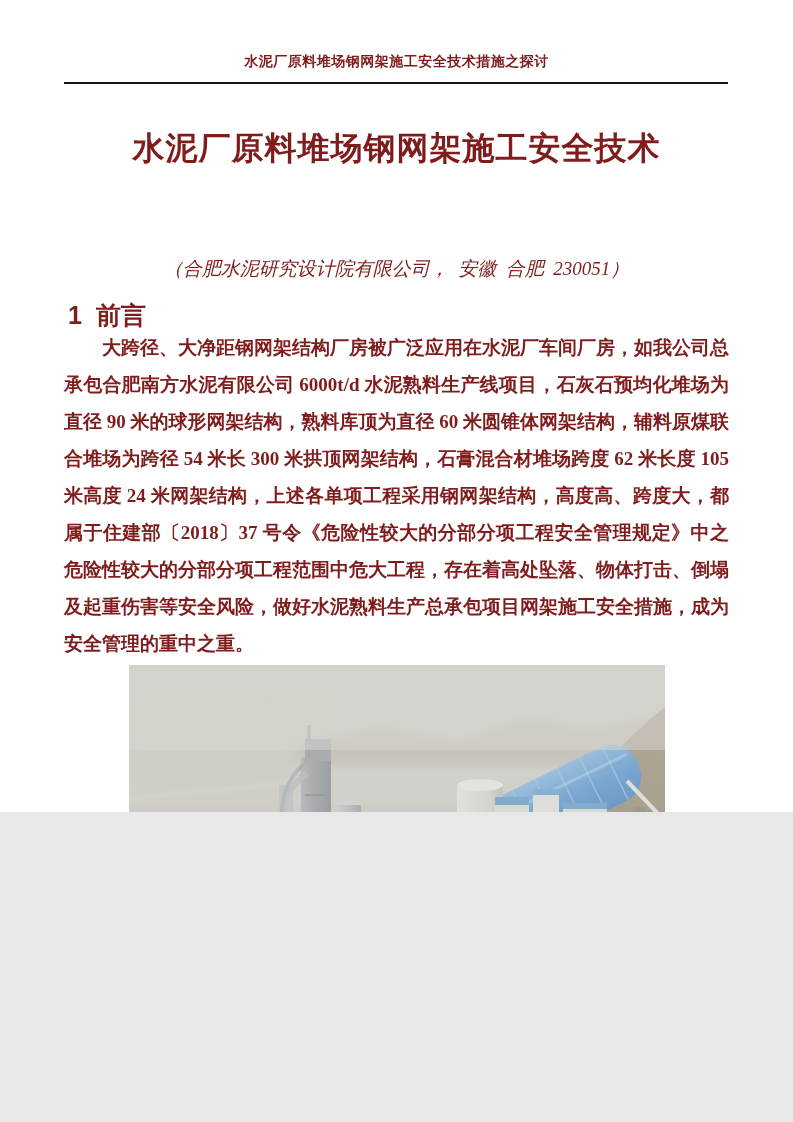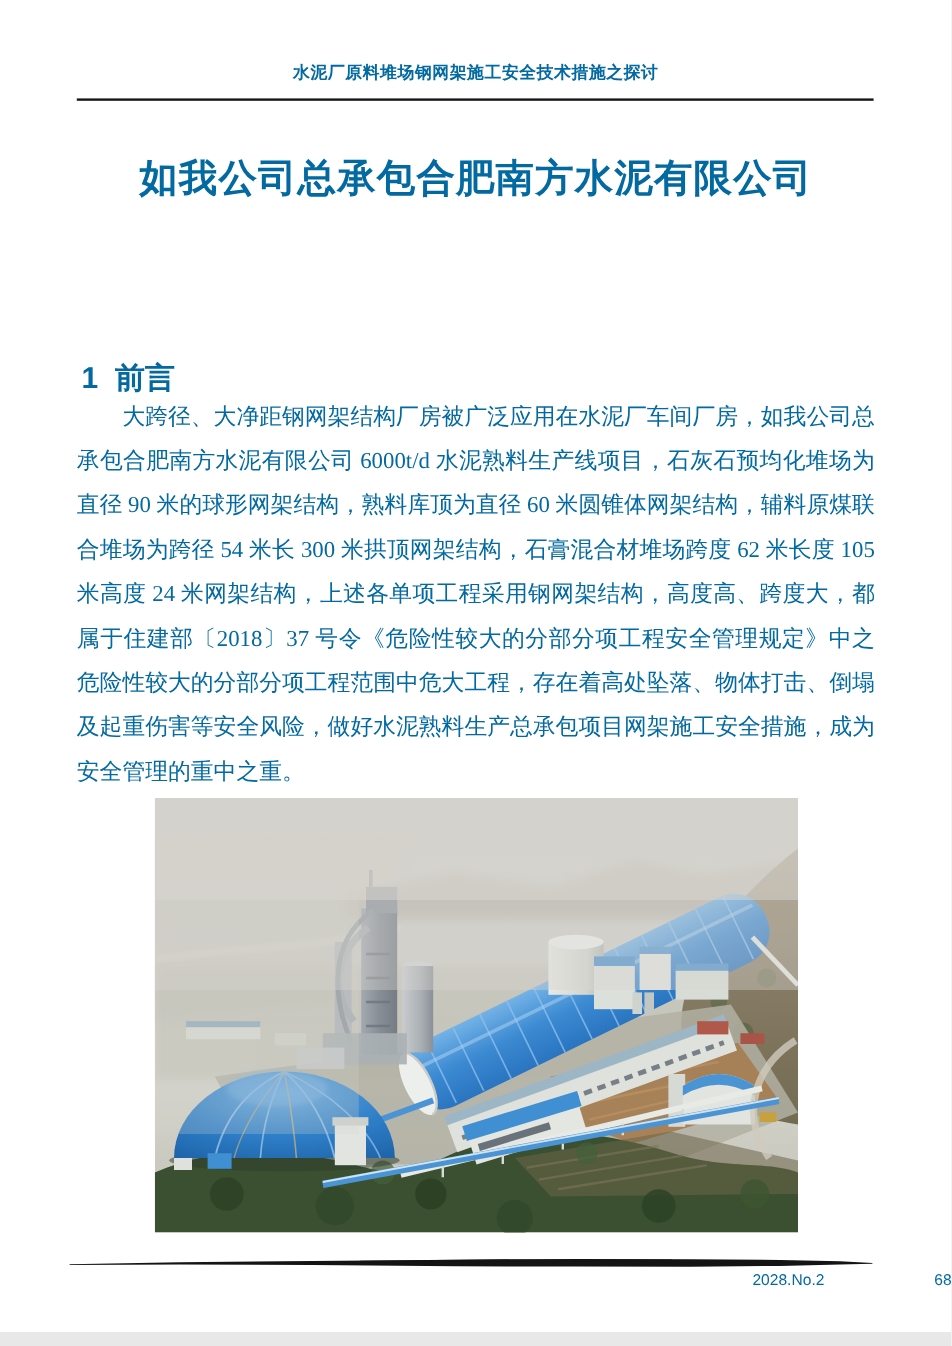--- a/index.html
+++ b/index.html
@@ -1,22 +1,22 @@
 <!DOCTYPE html>
 <html lang="zh"><head>
 <meta charset="utf-8">
 <style>
   html,body{margin:0;padding:0;background:#e8e8e8;}
   .page{
     position:relative;
-    width:793px;height:1110px;
+    width:793px;height:812px;
     margin:0 auto;
     background:#ffffff;
     font-family:"Liberation Serif","DejaVu Serif",serif;
-    color:#0369a1;
+    color:#7f1d1d;
     overflow:hidden;
   }
   .running-head{
     position:absolute;top:52px;left:0;width:100%;
     text-align:center;font-size:14px;font-weight:bold;
     letter-spacing:.5px;line-height:20px;
   }
   .head-rule{
     position:absolute;top:82px;left:64px;width:664px;height:2px;
     background:#161616;
@@ -70,29 +70,30 @@
 </style>
 </head>
 <body>
 
 <div class="page">
 
   <div class="running-head">水泥厂原料堆场钢网架施工安全技术措施之探讨</div>
   <div class="head-rule"></div>
 
   <h1 class="doc-title" style="margin:0;">
-    <span>如我公司总承包合肥南方水泥有限公司</span><br>
+    <span>水泥厂原料堆场钢网架施工安全技术</span><br>
   </h1>
 
+  <div class="affiliation">（合肥水泥研究设计院有限公司，  安徽  合肥  230051）</div>
 
   <div class="section-heading">
     <span class="num">1</span><span>前言</span>
   </div>
 
-  <p class="body-par" style="margin:0;">大跨径、大净距钢网架结构厂房被广泛应用在水泥厂车间厂房，如我公司总承包合肥南方水泥有限公司 6000t/d 水泥熟料生产线项目，石灰石预均化堆场为直径 90 米的球形网架结构，熟料库顶为直径 60 米圆锥体网架结构，辅料原煤联合堆场为跨径 54 米长 300 米拱顶网架结构，石膏混合材堆场跨度 62 米长度 105 米高度 24 米网架结构，上述各单项工程采用钢网架结构，高度高、跨度大，都属于住建部〔2018〕37 号令《危险性较大的分部分项工程安全管理规定》中之危险性较大的分部分项工程范围中危大工程，存在着高处坠落、物体打击、倒塌及起重伤害等安全风险，做好水泥熟料生产总承包项目网架施工安全措施，成为安全管理的重中之重。</p>
+  <p class="body-par" style="margin:0;font-weight:bold;">大跨径、大净距钢网架结构厂房被广泛应用在水泥厂车间厂房，如我公司总承包合肥南方水泥有限公司 6000t/d 水泥熟料生产线项目，石灰石预均化堆场为直径 90 米的球形网架结构，熟料库顶为直径 60 米圆锥体网架结构，辅料原煤联合堆场为跨径 54 米长 300 米拱顶网架结构，石膏混合材堆场跨度 62 米长度 105 米高度 24 米网架结构，上述各单项工程采用钢网架结构，高度高、跨度大，都属于住建部〔2018〕37 号令《危险性较大的分部分项工程安全管理规定》中之危险性较大的分部分项工程范围中危大工程，存在着高处坠落、物体打击、倒塌及起重伤害等安全风险，做好水泥熟料生产总承包项目网架施工安全措施，成为安全管理的重中之重。</p>
 
   <div class="figure-wrap" role="img" aria-label="水泥厂航拍照片：左侧蓝色球形网架穹顶堆场，中部预热器塔，右上方向延伸的蓝色拱顶网架联合堆场，山林环绕">
     <svg width="536" height="362" viewBox="0 0 536 362" xmlns="http://www.w3.org/2000/svg">
       <defs>
         <linearGradient id="sky" x1="0" y1="0" x2="0" y2="1">
           <stop offset="0" stop-color="#c7c6c1"></stop>
           <stop offset="0.4" stop-color="#d0cfc8"></stop>
           <stop offset="0.65" stop-color="#d5d4cc"></stop>
           <stop offset="1" stop-color="#c2c1b5"></stop>
         </linearGradient>

